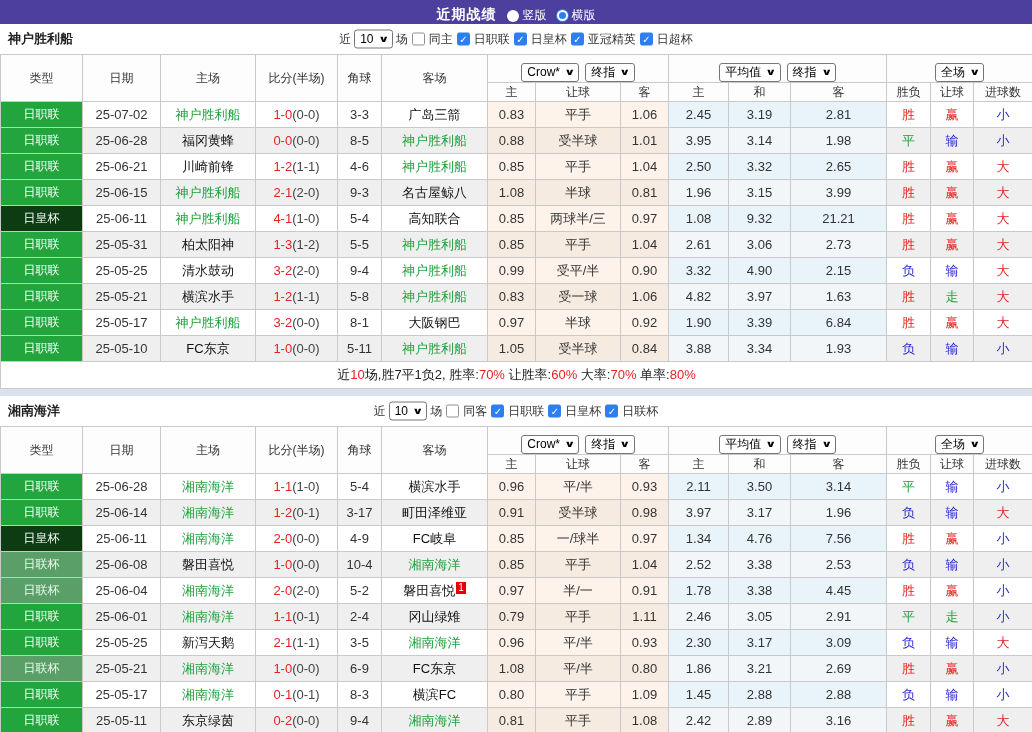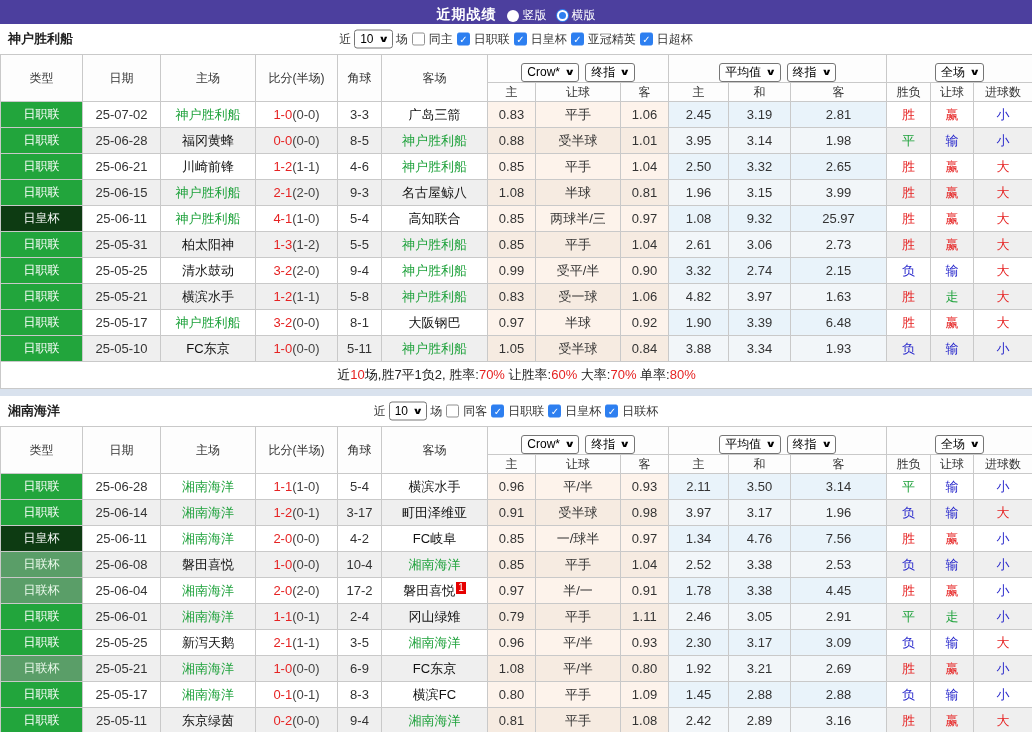--- a/index.html
+++ b/index.html
@@ -220,21 +220,21 @@
           <td class="date">25-06-11</td>
           <td class="team focus">神户胜利船</td>
           <td class="score"><span class="ftsc">4-1</span><span class="htsc">(1-0)</span></td>
           <td class="corner">5-4</td>
           <td class="team">高知联合</td>
           <td class="crow">0.85</td>
           <td class="crow">两球半/三</td>
           <td class="crow">0.97</td>
           <td class="avg">1.08</td>
           <td class="avg">9.32</td>
-          <td class="avg">25.97</td>
+          <td class="avg">21.21</td>
           <td class="resc c-r">胜</td>
           <td class="resc c-r">赢</td>
           <td class="resc c-r">大</td>
         </tr>
         <tr class="even">
           <td class="type lg-j1">日职联</td>
           <td class="date">25-05-31</td>
           <td class="team">柏太阳神</td>
           <td class="score"><span class="ftsc">1-3</span><span class="htsc">(1-2)</span></td>
           <td class="corner">5-5</td>
@@ -253,21 +253,21 @@
           <td class="type lg-j1">日职联</td>
           <td class="date">25-05-25</td>
           <td class="team">清水鼓动</td>
           <td class="score"><span class="ftsc">3-2</span><span class="htsc">(2-0)</span></td>
           <td class="corner">9-4</td>
           <td class="team focus">神户胜利船</td>
           <td class="crow">0.99</td>
           <td class="crow">受平/半</td>
           <td class="crow">0.90</td>
           <td class="avg">3.32</td>
-          <td class="avg">2.74</td>
+          <td class="avg">4.90</td>
           <td class="avg">2.15</td>
           <td class="resc c-b">负</td>
           <td class="resc c-b">输</td>
           <td class="resc c-r">大</td>
         </tr>
         <tr class="even">
           <td class="type lg-j1">日职联</td>
           <td class="date">25-05-21</td>
           <td class="team">横滨水手</td>
           <td class="score"><span class="ftsc">1-2</span><span class="htsc">(1-1)</span></td>
@@ -288,21 +288,21 @@
           <td class="date">25-05-17</td>
           <td class="team focus">神户胜利船</td>
           <td class="score"><span class="ftsc">3-2</span><span class="htsc">(0-0)</span></td>
           <td class="corner">8-1</td>
           <td class="team">大阪钢巴</td>
           <td class="crow">0.97</td>
           <td class="crow">半球</td>
           <td class="crow">0.92</td>
           <td class="avg">1.90</td>
           <td class="avg">3.39</td>
-          <td class="avg">6.48</td>
+          <td class="avg">6.84</td>
           <td class="resc c-r">胜</td>
           <td class="resc c-r">赢</td>
           <td class="resc c-r">大</td>
         </tr>
         <tr class="even">
           <td class="type lg-j1">日职联</td>
           <td class="date">25-05-10</td>
           <td class="team">FC东京</td>
           <td class="score"><span class="ftsc">1-0</span><span class="htsc">(0-0)</span></td>
           <td class="corner">5-11</td>
@@ -442,21 +442,21 @@
           <td class="avg">1.96</td>
           <td class="resc c-b">负</td>
           <td class="resc c-b">输</td>
           <td class="resc c-r">大</td>
         </tr>
         <tr class="odd">
           <td class="type lg-emp">日皇杯</td>
           <td class="date">25-06-11</td>
           <td class="team focus">湘南海洋</td>
           <td class="score"><span class="ftsc">2-0</span><span class="htsc">(0-0)</span></td>
-          <td class="corner">4-2</td>
+          <td class="corner">4-9</td>
           <td class="team">FC岐阜</td>
           <td class="crow">0.85</td>
           <td class="crow">一/球半</td>
           <td class="crow">0.97</td>
           <td class="avg">1.34</td>
           <td class="avg">4.76</td>
           <td class="avg">7.56</td>
           <td class="resc c-r">胜</td>
           <td class="resc c-r">赢</td>
           <td class="resc c-b">小</td>
@@ -476,21 +476,21 @@
           <td class="avg">2.53</td>
           <td class="resc c-b">负</td>
           <td class="resc c-b">输</td>
           <td class="resc c-b">小</td>
         </tr>
         <tr class="odd">
           <td class="type lg-lc">日联杯</td>
           <td class="date">25-06-04</td>
           <td class="team focus">湘南海洋</td>
           <td class="score"><span class="ftsc">2-0</span><span class="htsc">(2-0)</span></td>
-          <td class="corner">17-2</td>
+          <td class="corner">5-2</td>
           <td class="team">磐田喜悦<span class="badge">1</span></td>
           <td class="crow">0.97</td>
           <td class="crow">半/一</td>
           <td class="crow">0.91</td>
           <td class="avg">1.78</td>
           <td class="avg">3.38</td>
           <td class="avg">4.45</td>
           <td class="resc c-r">胜</td>
           <td class="resc c-r">赢</td>
           <td class="resc c-b">小</td>
@@ -532,21 +532,21 @@
         <tr class="even">
           <td class="type lg-lc">日联杯</td>
           <td class="date">25-05-21</td>
           <td class="team focus">湘南海洋</td>
           <td class="score"><span class="ftsc">1-0</span><span class="htsc">(0-0)</span></td>
           <td class="corner">6-9</td>
           <td class="team">FC东京</td>
           <td class="crow">1.08</td>
           <td class="crow">平/半</td>
           <td class="crow">0.80</td>
-          <td class="avg">1.92</td>
+          <td class="avg">1.86</td>
           <td class="avg">3.21</td>
           <td class="avg">2.69</td>
           <td class="resc c-r">胜</td>
           <td class="resc c-r">赢</td>
           <td class="resc c-b">小</td>
         </tr>
         <tr class="odd">
           <td class="type lg-j1">日职联</td>
           <td class="date">25-05-17</td>
           <td class="team focus">湘南海洋</td>

